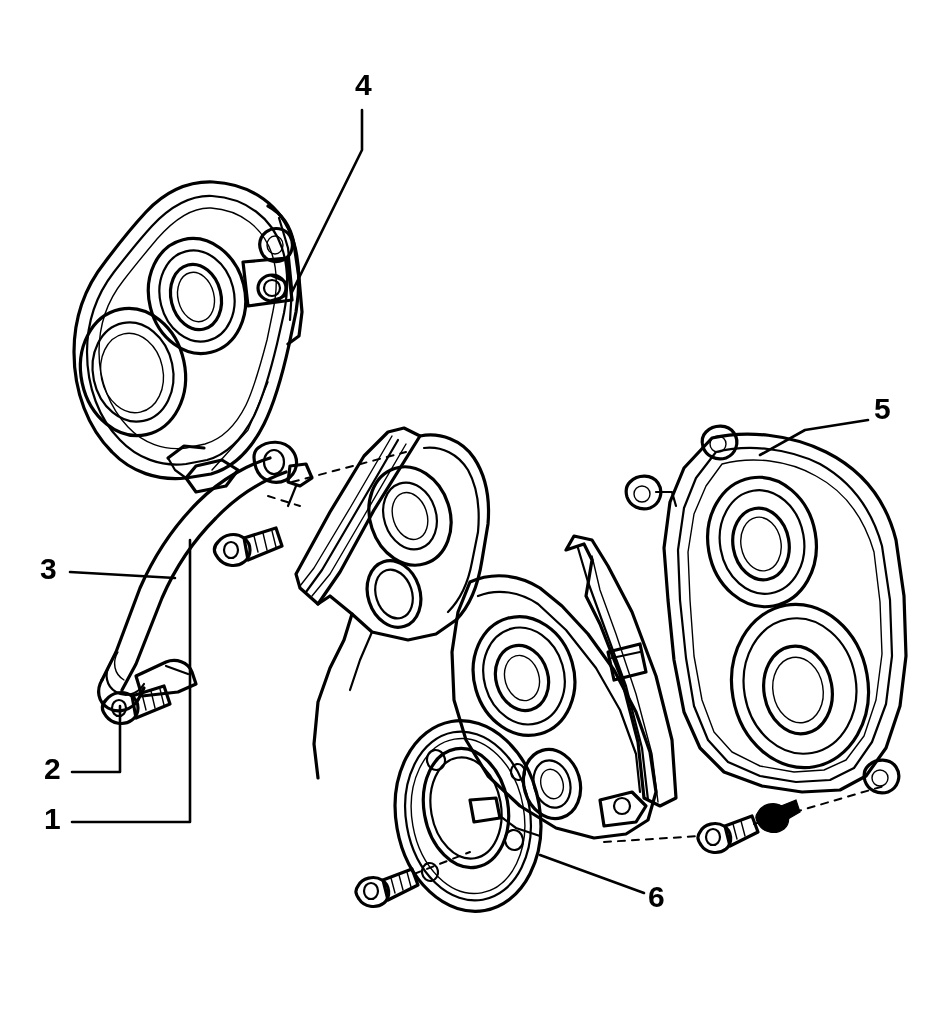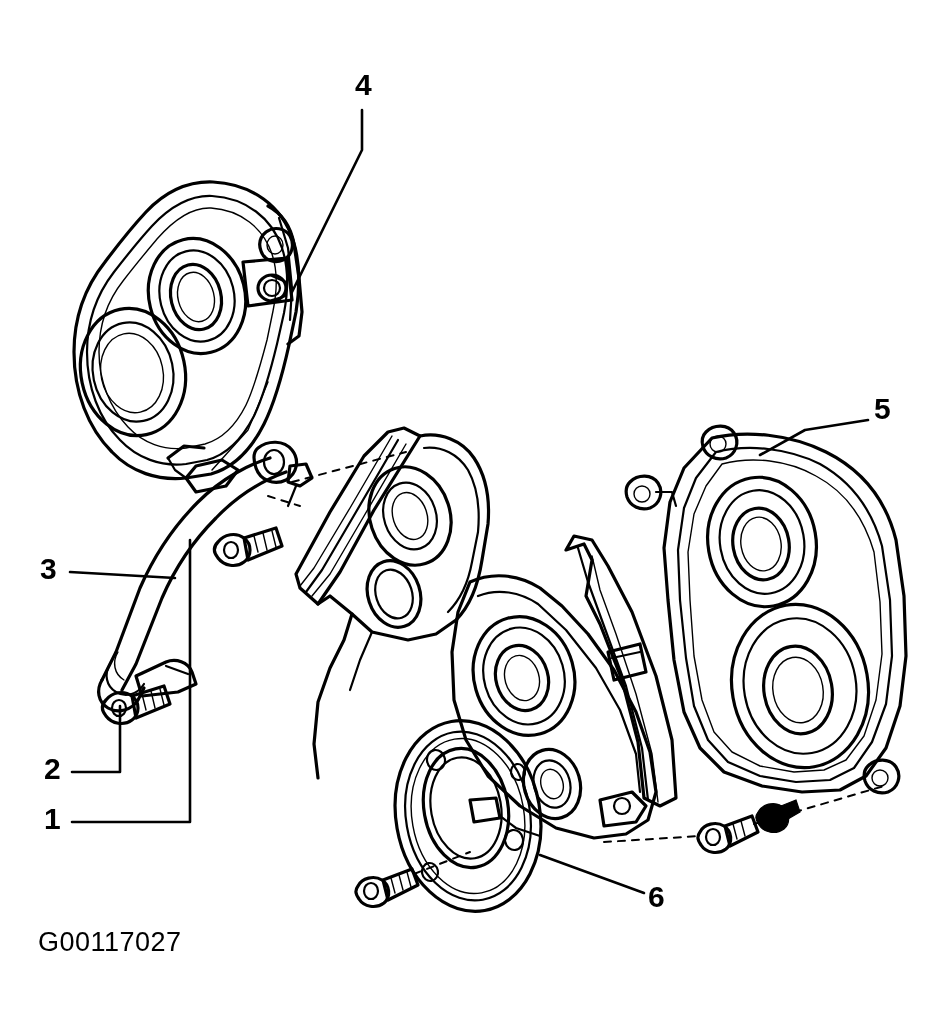--- a/index.html
+++ b/index.html
@@ -406,15 +406,14 @@
 
   <div id="callout-layer">
       <div class="cal" style="left: 44px; top: 804px;">1</div>
       <div class="cal" style="left: 44px; top: 754px;">2</div>
       <div class="cal" style="left: 40px; top: 554px;">3</div>
       <div class="cal" style="left: 355px; top: 70px;">4</div>
       <div class="cal" style="left: 874px; top: 394px;">5</div>
       <div class="cal" style="left: 648px; top: 882px;">6</div>
     </div>
 
-  <div id="figid">G00117027</div>
 
 </div>
 
 </body></html>

